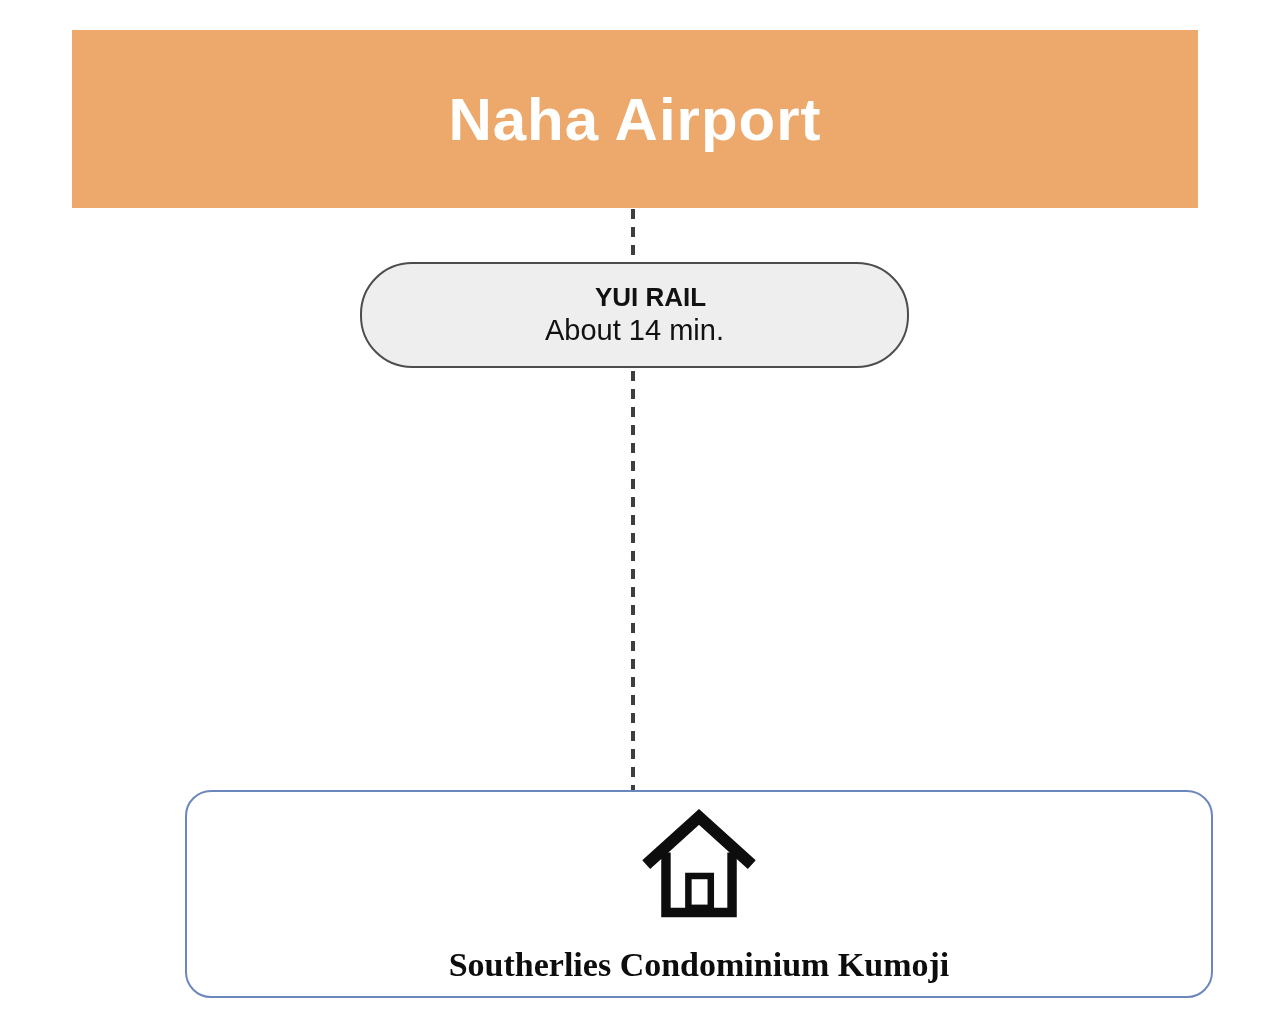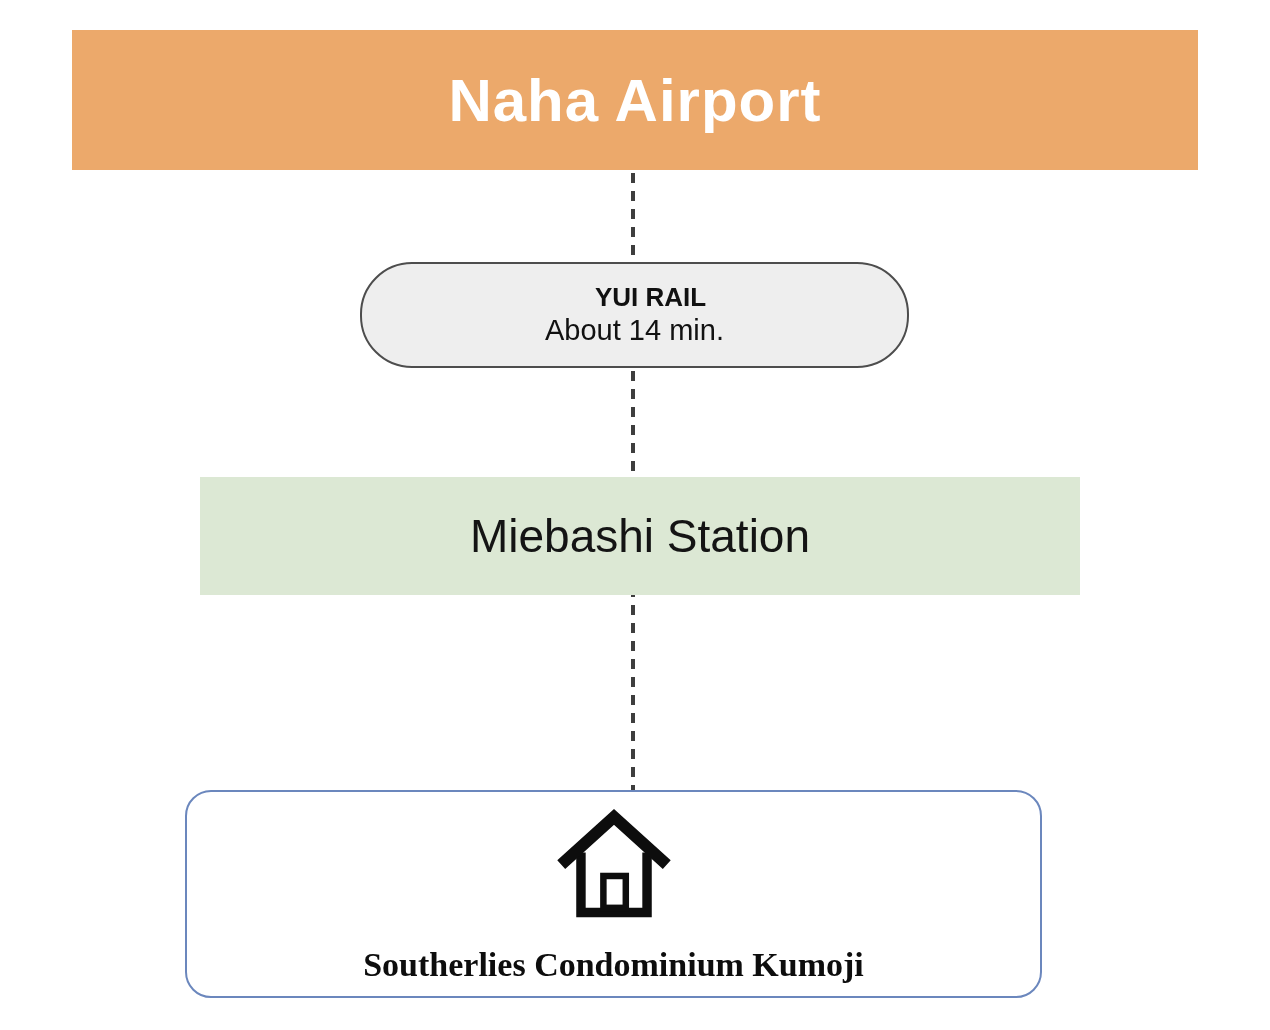--- a/index.html
+++ b/index.html
@@ -31,21 +31,21 @@
   .banner {
     position: absolute;
     display: flex;
     align-items: center;
     justify-content: center;
   }
   .banner.origin {
     left: 72px;
     top: 30px;
     width: 1126px;
-    height: 140px;
+    height: 178px;
     background: #eca96b;
     color: #ffffff;
     font-weight: bold;
     font-size: 60px;
     letter-spacing: 1px;
   }
   .banner.station {
     left: 200px;
     top: 477px;
     width: 880px;
@@ -84,21 +84,21 @@
     font-weight: bold;
   }
   .pill.rail .mode { font-size: 26px; line-height: 1.2; margin-left: 32px; }
   .pill.rail .time { font-size: 29px; line-height: 1.2; }
   .pill.walk .mode { font-size: 22px; line-height: 1.15; }
   .pill.walk .time { font-size: 25px; line-height: 1.15; }
   .dest-box {
     position: absolute;
     left: 185px;
     top: 790px;
-    width: 857px;
+    width: 1028px;
     height: 208px;
     background: #ffffff;
     border: 2px solid #6b87bd;
     border-radius: 26px;
     display: flex;
     flex-direction: column;
     align-items: center;
     justify-content: center;
     gap: 24px;
     box-sizing: border-box;
@@ -125,23 +125,20 @@
 
   <div class="banner origin">
     <span>Naha Airport</span>
   </div>
 
   <div class="pill rail">
     <div class="mode">YUI RAIL</div>
     <div class="time">About 14 min.</div>
   </div>
 
-  <div class="banner station">
-    <span>Miebashi Station</span>
-  </div>
 
 
   <div class="dest-box">
     <svg class="house-icon" viewBox="0 0 100 100" xmlns="http://www.w3.org/2000/svg" aria-hidden="true">
 
       <path d="M22 41 L22 92 L78 92 L78 41" fill="none" stroke="#0d0d0d" stroke-width="8" stroke-linejoin="miter"></path>
 
       <path d="M9 48 L50 11 L91 48" fill="none" stroke="#0d0d0d" stroke-width="10" stroke-linecap="square" stroke-linejoin="miter"></path>
 
       <rect x="41" y="61" width="19" height="27" fill="none" stroke="#0d0d0d" stroke-width="5.5"></rect>

